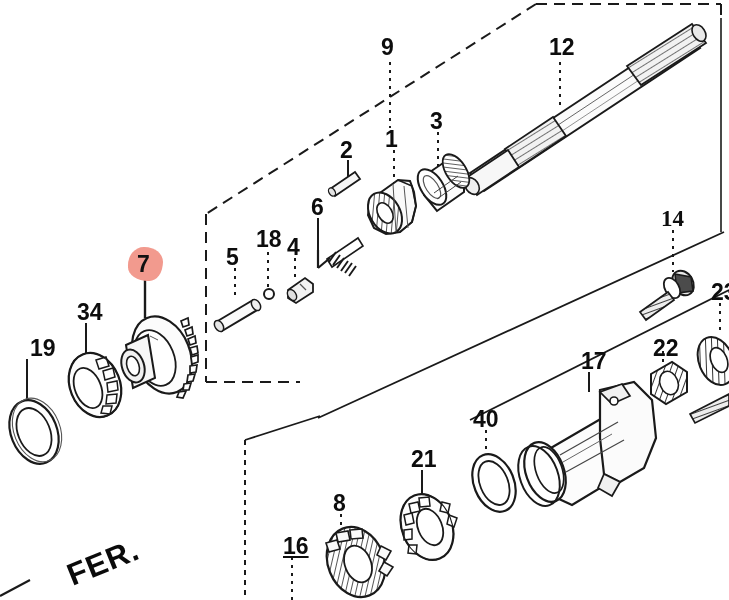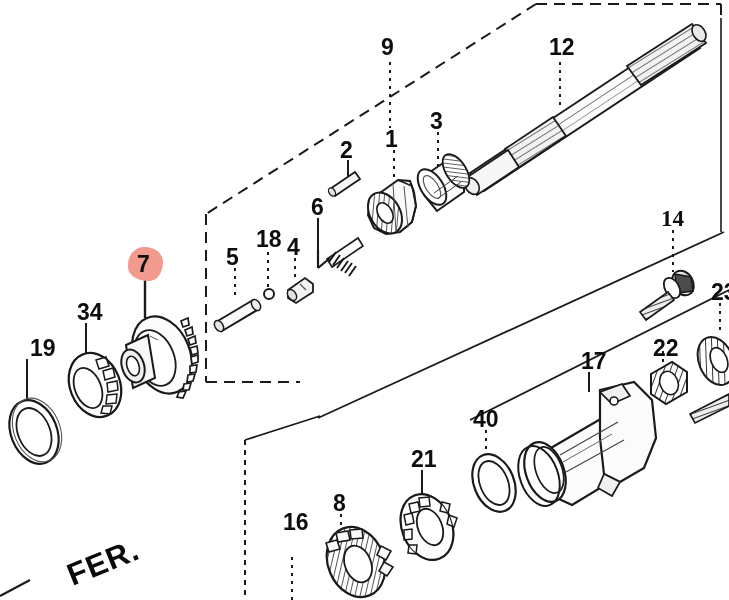--- a/index.html
+++ b/index.html
@@ -409,21 +409,21 @@
   </div>
 
   <div class="callout" style="left:411px; top:448px;">
     <span>21</span>
   </div>
 
   <div class="callout" style="left:333px; top:492px;">
     <span>8</span>
   </div>
 
-  <div class="callout" style="left:283px; top:511px;">
+  <div class="callout" style="left:283px; top:535px;text-decoration:underline;">
     <span>16</span>
   </div>
 
   <div class="corner-text" style="left:62px; top:560px; transform: rotate(-22deg); transform-origin: left top;">
     <span>FER.</span>
   </div>
 
 </div>
 
 </body></html>

